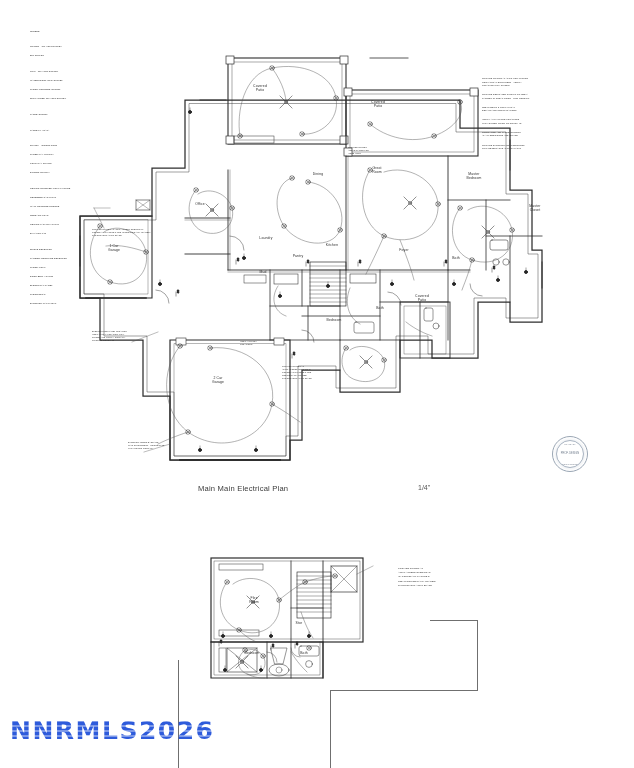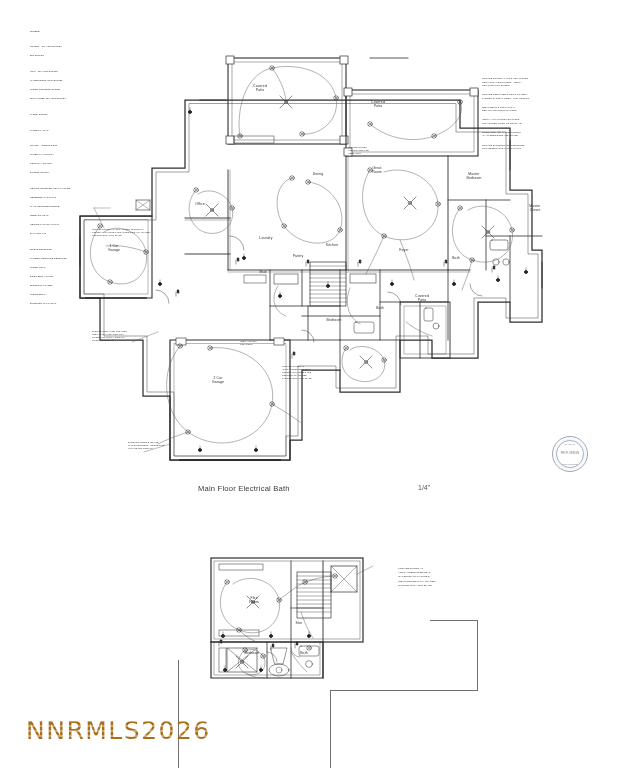--- a/index.html
+++ b/index.html
@@ -111,29 +111,28 @@
   #seal .seal-core {
     font-size: 2.6px; color:#6d7embed; color:#6d7a8a;
     text-align:center; line-height:1.2;
   }
 
   
   #watermark {
     position: absolute;
     left: 10px; top: 716px;
     font-size: 25px;
-    font-weight: normal;
+    font-weight: bold;
     font-family: "DejaVu Sans", sans-serif;
-    color: #a16207;
+    color: #1d4ed8;
     letter-spacing: 1.5px;
     white-space: nowrap;
     opacity: .92;
     -webkit-mask-image: repeating-linear-gradient(0deg, #000 0px, #000 3px, rgba(0,0,0,.25) 4px, #000 5px);
             mask-image: repeating-linear-gradient(0deg, #000 0px, #000 3px, rgba(0,0,0,.25) 4px, #000 5px);
-            margin-left: 16px;
   }
 
   
   .crop-line { position: absolute; background: #6f6f6f; }
 </style>
 </head>
 <body>
 
 <div id="page">
 
@@ -482,21 +481,21 @@
 LOCATIONS</div>
   <div class="note-block tiny2" id="mid-note-b">PROVIDE OUTLET AT
 ATTIC ACCESS OPENING w/
 PORCELAIN FIXTURE &amp; LED
 PERIODICALLY SPACED
 THROUGHOUT ATTIC SPACE</div>
   <div class="note-block tiny2" id="top-note-a">PROVIDE OUTLET
 ABOVE RANGE FOR
 HOOD VENT</div>
 
-  <div id="plan-title">Main Floor Electrical Bath</div>
+  <div id="plan-title">Main Main Electrical Plan</div>
   <div id="title-scale-mark">1/4"</div>
 
   <div id="seal">
     <div class="inner-ring">
       <div class="seal-text-top">STATE OF</div>
       <div class="seal-core">PROF.
 DESIGN</div>
       <div class="seal-text-bot">REGISTERED</div>
     </div>
   </div>

